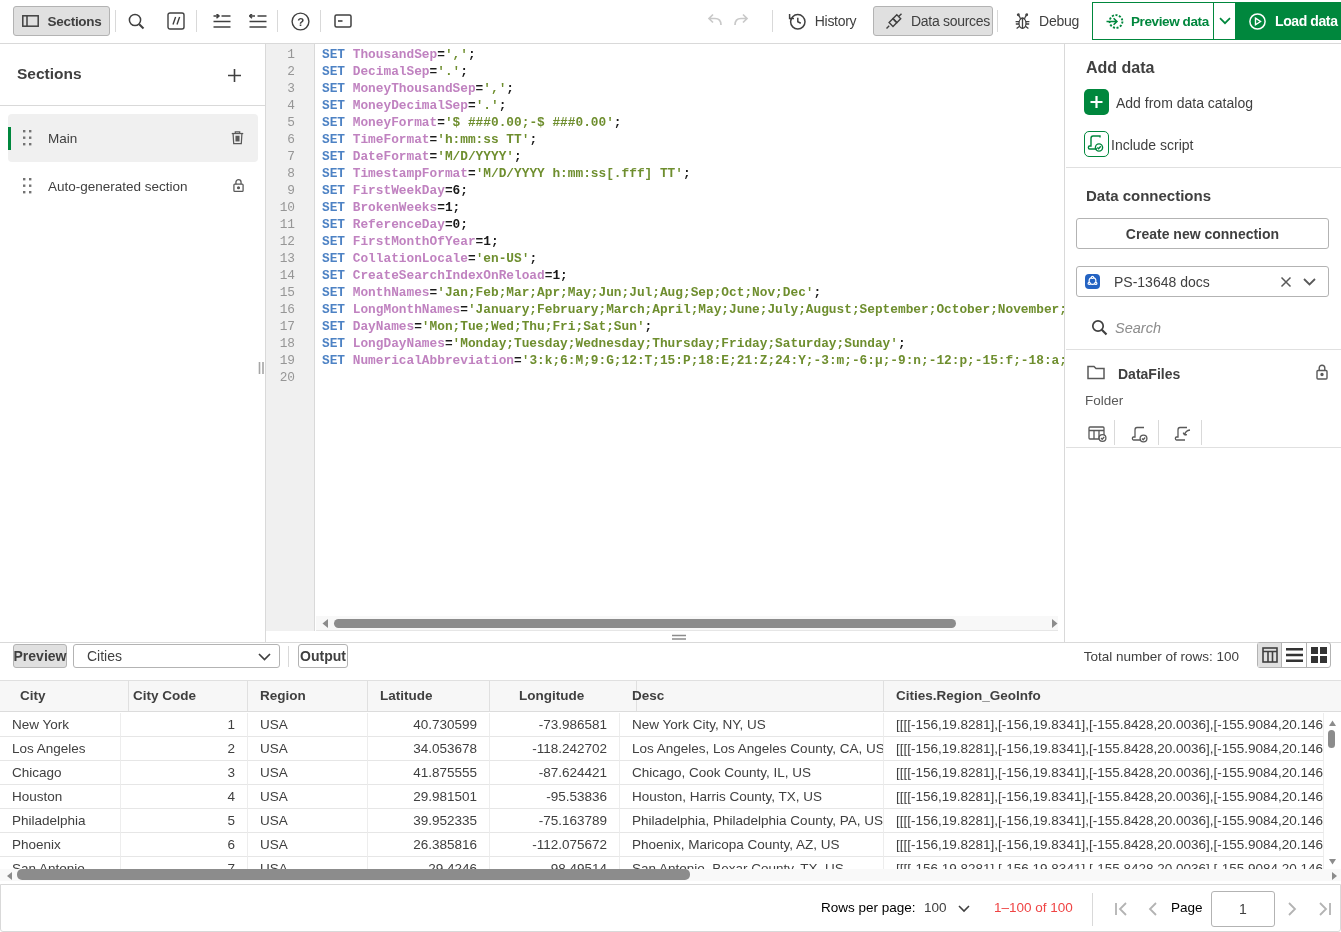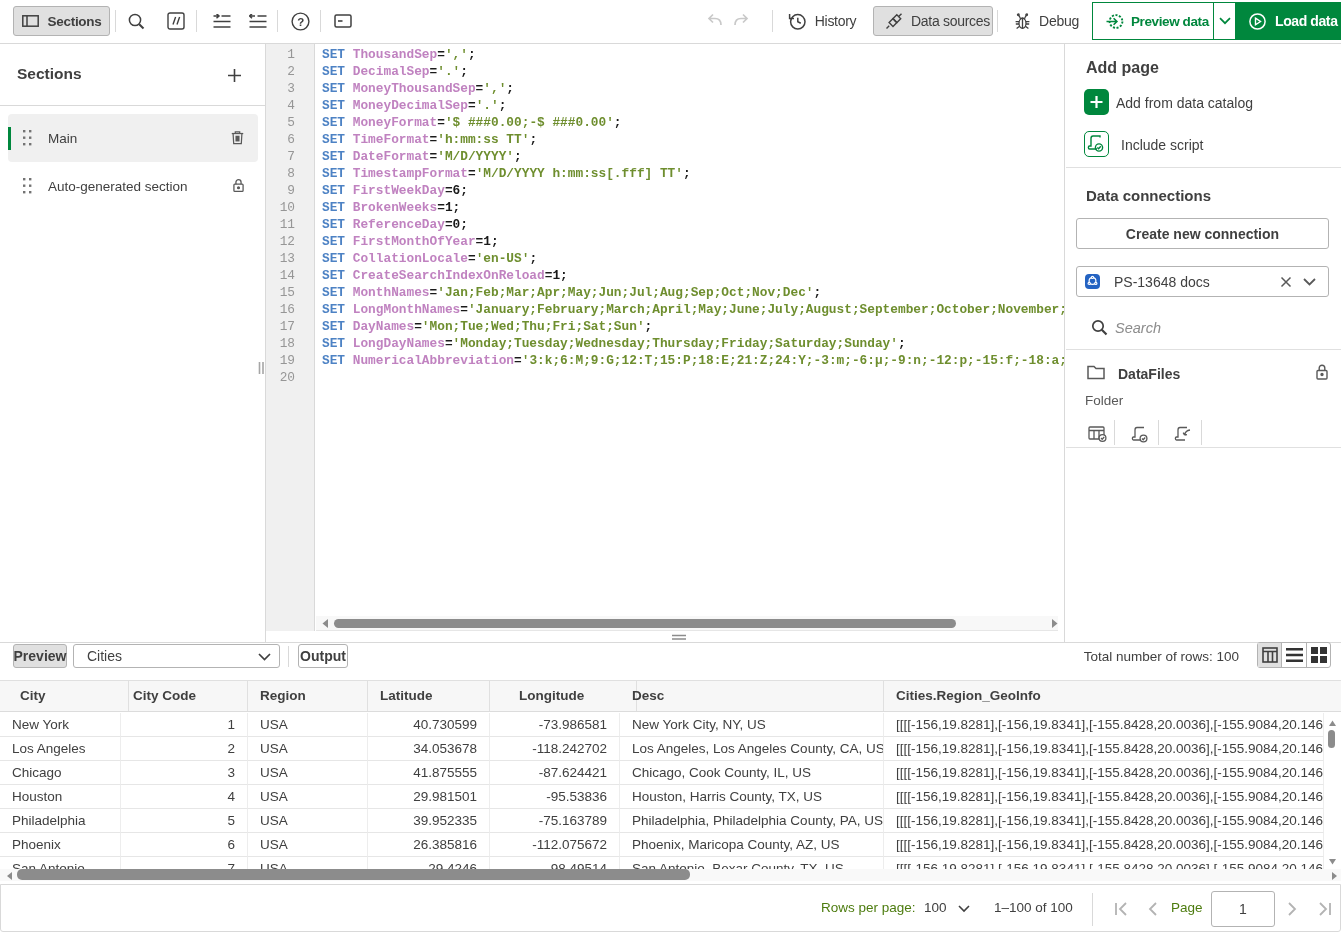--- a/index.html
+++ b/index.html
@@ -58,21 +58,21 @@
 .th { position:absolute; top:0; height:30px; line-height:30px; font-weight:bold; font-size:13.5px;
   color:#404040; padding:0 12px; border-right:1px solid #e0e0e0; white-space:nowrap; overflow:hidden;}
 .td { position:absolute; height:24px; line-height:23px; font-size:13.5px; color:#404040;
   padding:0 12px; border-right:1px solid #ededed; border-bottom:1px solid #e6e6e6;
   white-space:nowrap; overflow:hidden; }
 .num { text-align:right; }
 
 
 #footer { position:absolute; left:0; top:242px; width:1341px; height:48px; background:#fff;
   border:1px solid #d9d9d9; border-radius:0 0 3px 3px; }
-.ftext { position:absolute; font-size:13.5px; color:#4d7c0f; top:15px; }
+.ftext { position:absolute; font-size:13.5px; color:#000000; top:15px; }
 
 svg { display:block; }
 </style>
 </head>
 <body>
 <div id="app">
 
 <div id="topbar">
   <div class="tbtn pressed" style="left:13px; width:97px;">
     <svg width="17" height="12" viewBox="0 0 17 12" style="margin-right:9px">
@@ -313,39 +313,39 @@
   <svg class="abs" style="left:784px;top:574px;" width="10" height="11" viewBox="0 0 10 11">
         <path d="M2 1 L7.5 5.5 L2 10 Z" fill="#8c8c8c"></path>
       </svg>
 
   <svg class="abs" style="left:406px;top:590px;" width="14" height="7" viewBox="0 0 14 7">
         <path d="M0 1.5 H14 M0 5 H14" stroke="#8c8c8c" stroke-width="1.4"></path>
       </svg>
 </div>
 
 <div id="rightpanel">
-  <div class="rp-h" style="top:15px; font-size:16px;">Add page</div>
+  <div class="rp-h" style="top:15px; font-size:16px;">Add data</div>
 
   <div class="abs" style="left:19px;top:45px;width:25px;height:26px;background:#00873d;border-radius:5px;">
     <svg width="25" height="26" viewBox="0 0 25 26">
           <path d="M12.5 7 V19 M6.5 13 H18.5" stroke="#fff" stroke-width="2.2"></path>
         </svg>
   </div>
   <div class="abs" style="left:51px;top:51px;font-size:14px;white-space:nowrap;">Add from data catalog</div>
 
   <div class="abs" style="left:19px;top:87px;width:25px;height:26px;border:1.5px solid #00873d;border-radius:5px;">
     <svg width="22" height="23" viewBox="0 0 22 23">
           <g fill="none" stroke="#00873d" stroke-width="1.4">
             <path d="M8 4 H15 V5.5 M8 4 C6.5 4 6 5 6 6.5 V14 H4.5 C3 14 3 17 4.5 17 H12"></path>
             <circle cx="14" cy="15.5" r="3.6"></circle>
             <path d="M12.3 15.5 L13.6 16.8 L15.8 14.3"></path>
           </g>
         </svg>
   </div>
-  <div class="abs" style="left:56px;top:93px;font-size:14px;white-space:nowrap;">Include script</div>
+  <div class="abs" style="left:46px;top:93px;font-size:14px;white-space:nowrap;">Include script</div>
 
   <div class="rp-divider" style="top:123px;"></div>
 
   <div class="rp-h" style="top:143px;">Data connections</div>
 
   <div class="abs" style="left:11px;top:174px;width:253px;height:31px;border:1px solid #b3b3b3;border-radius:3px;
      display:flex;align-items:center;justify-content:center;font-weight:bold;font-size:14px;">Create new connection</div>
 
   <div class="abs" style="left:11px;top:222px;width:253px;height:31px;border:1px solid #b3b3b3;border-radius:3px;">
     <div class="abs" style="left:8px;top:7px;width:15px;height:15px;background:#2463c2;border-radius:4px;">
@@ -535,21 +535,21 @@
   <svg class="abs" style="left:1328px;top:228px;" width="12" height="12" viewBox="0 0 12 12">
         <path d="M4 2 L9 6 L4 10 Z" fill="#8c8c8c"></path>
       </svg>
 
   <div id="footer">
     <div class="ftext" style="left:820px;">Rows per page:</div>
     <div class="ftext" style="left:923px;color:#404040;">100</div>
     <svg class="abs" style="left:957px;top:20px;" width="12" height="8" viewBox="0 0 12 8">
           <path d="M1 1 L6 6 L11 1" fill="none" stroke="#404040" stroke-width="1.6"></path>
         </svg>
-    <div class="ftext" style="left:993px;color:#404040;">1–100 of 100</div>
+    <div class="ftext" style="left:993px;color:#ef4444;">1–100 of 100</div>
     <div class="abs" style="left:1091px;top:8px;width:1px;height:33px;background:#d9d9d9;"></div>
     <svg class="abs" style="left:1113px;top:16px;" width="15" height="16" viewBox="0 0 15 16">
           <path d="M2 2 V14 M12 2 L6 8 L12 14" fill="none" stroke="#b3b3b3" stroke-width="1.8"></path>
         </svg>
     <svg class="abs" style="left:1147px;top:16px;" width="10" height="16" viewBox="0 0 10 16">
           <path d="M8 2 L2 8 L8 14" fill="none" stroke="#b3b3b3" stroke-width="1.8"></path>
         </svg>
     <div class="ftext" style="left:1170px;">Page</div>
     <div class="abs" style="left:1210px;top:6px;width:64px;height:36px;border:1px solid #b3b3b3;border-radius:3px;
        display:flex;align-items:center;justify-content:center;font-size:14px;color:#404040;">1</div>

